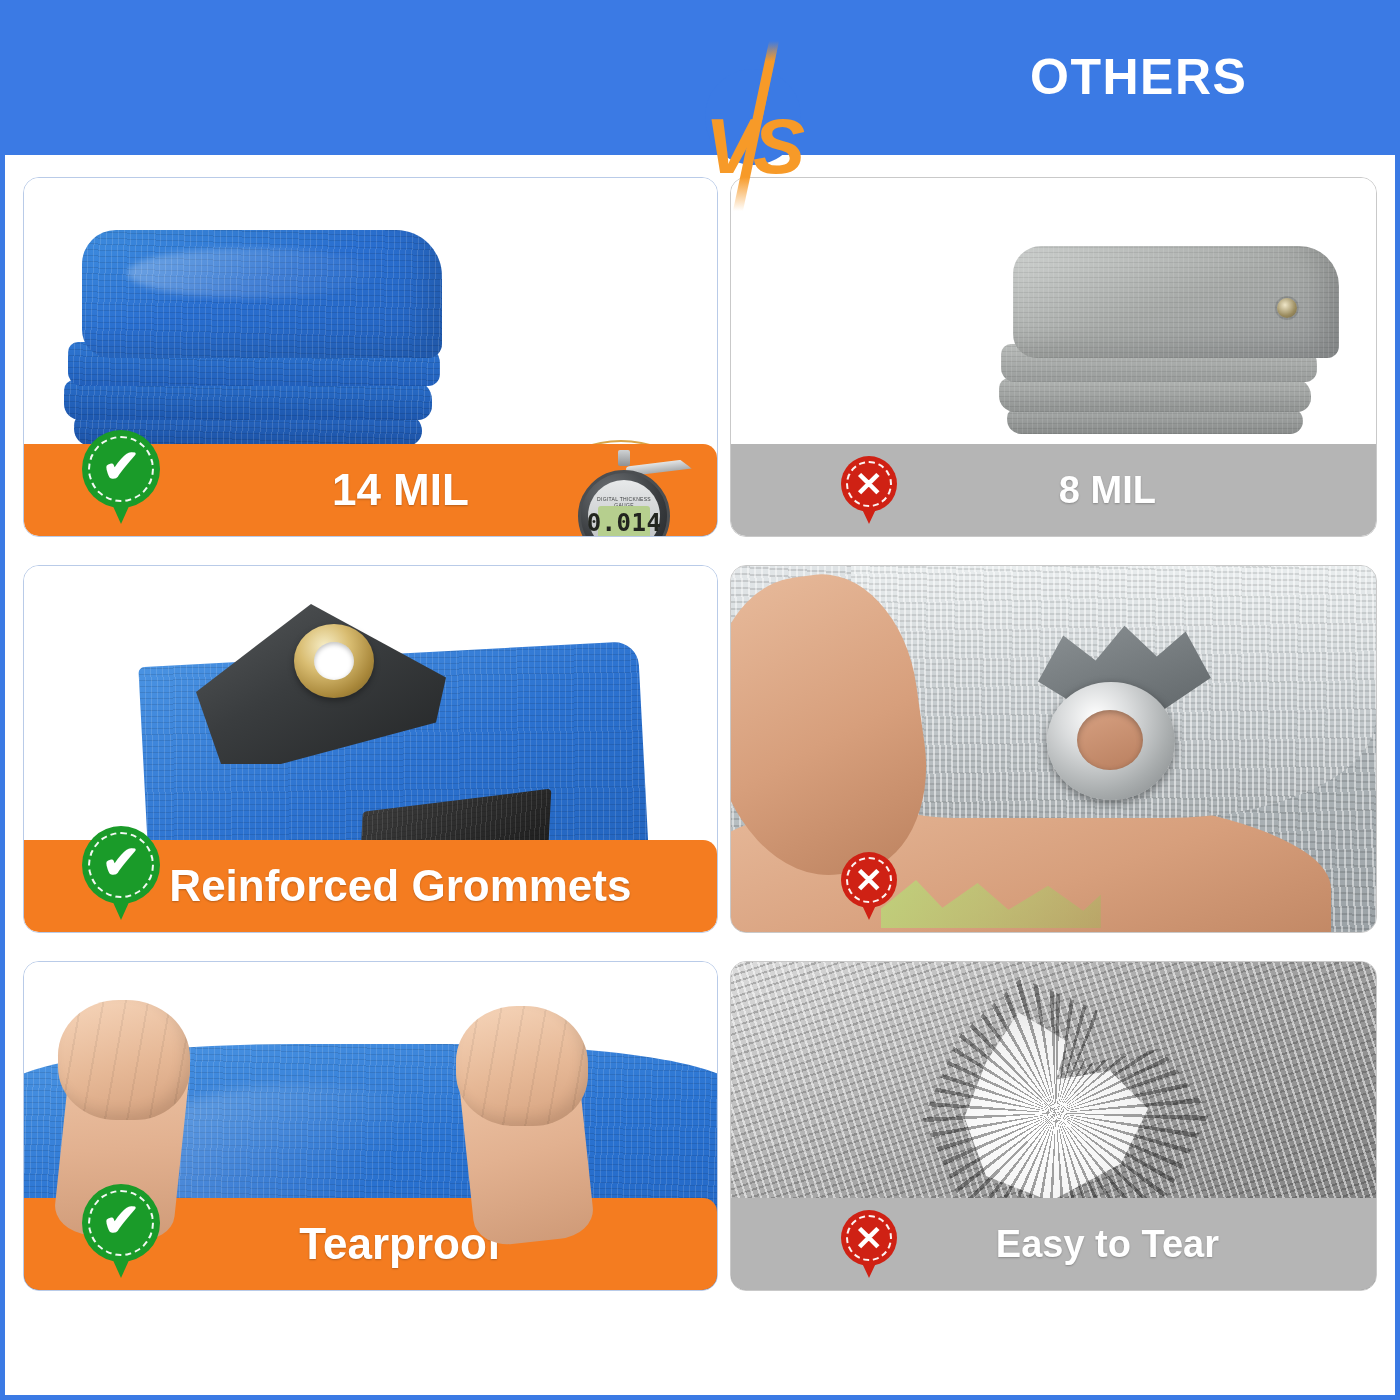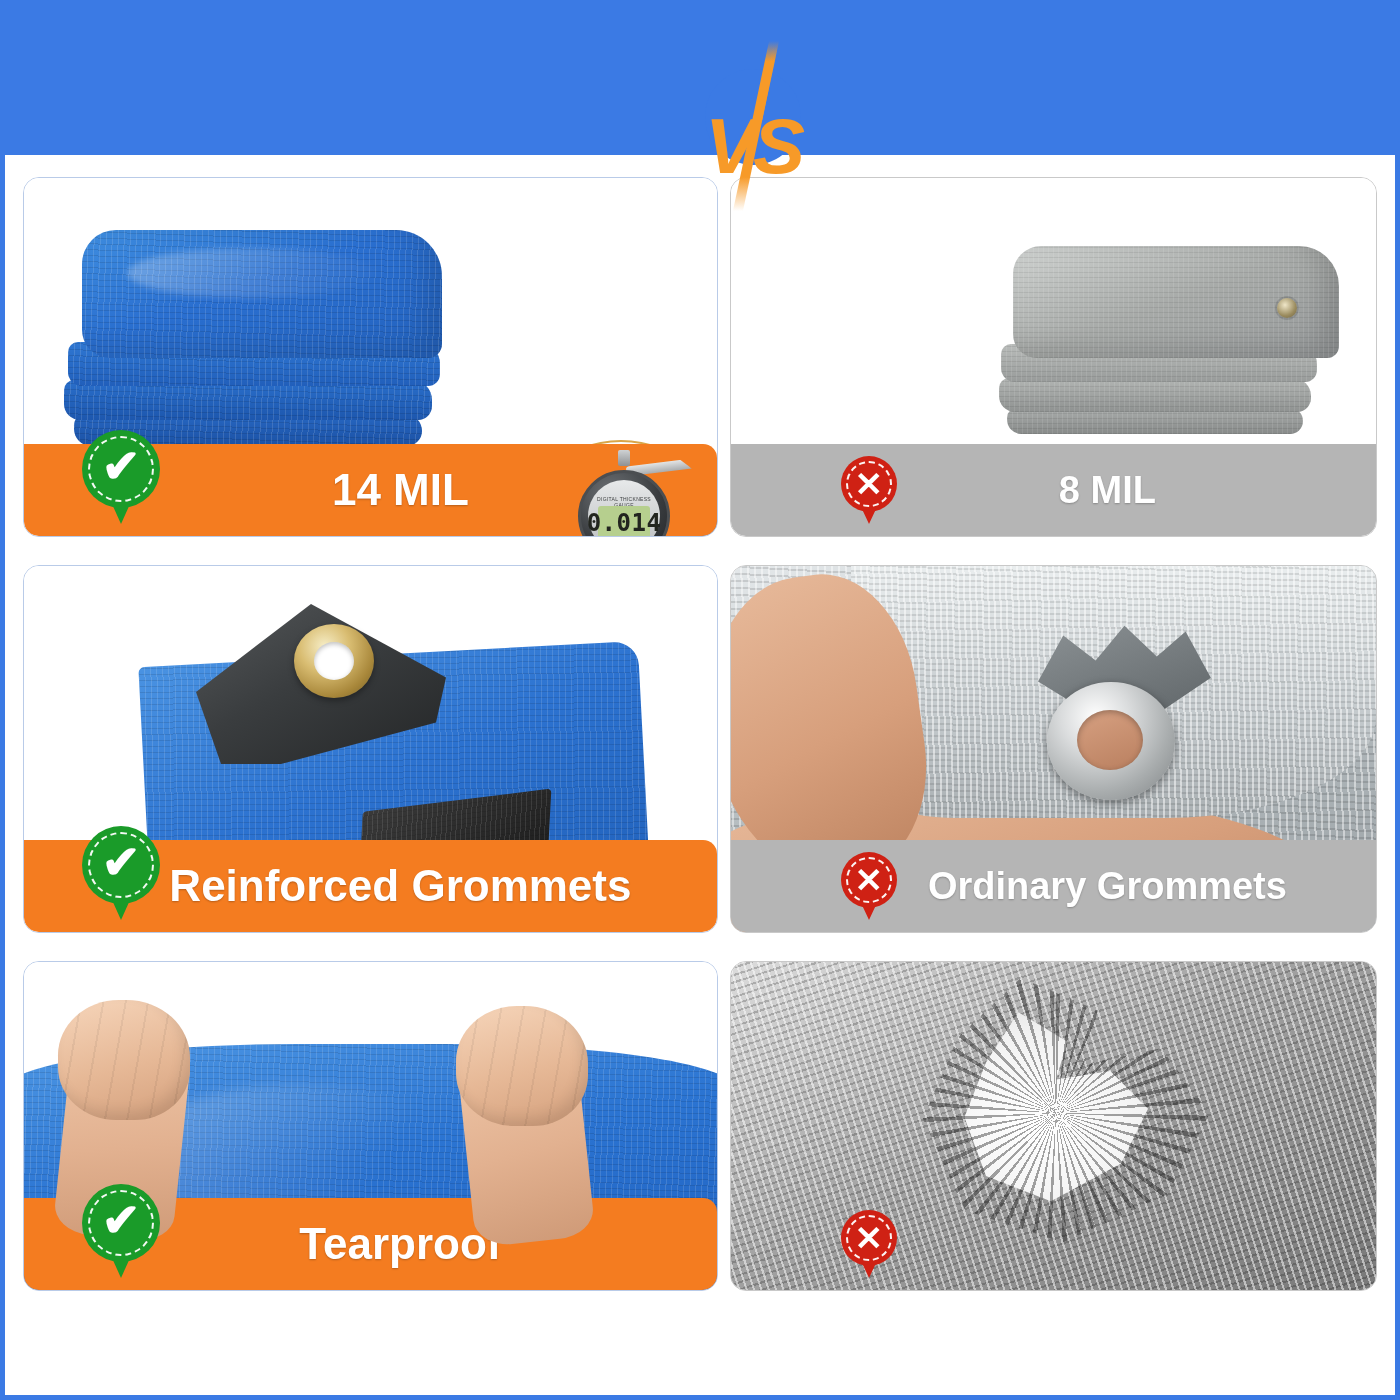--- a/index.html
+++ b/index.html
@@ -478,20 +478,21 @@
       repeating-linear-gradient(92deg, rgba(255,255,255,.13) 0 1px, rgba(0,0,0,0) 1px 6px),
       repeating-linear-gradient(2deg,  rgba(0,0,0,.10) 0 1px, rgba(0,0,0,0) 1px 6px);
     border-radius: inherit;
     pointer-events: none;
   }
 </style>
 </head>
 <body>
 
 <div class="header">
+  <div class="hdr-others">OTHERS</div>
 </div>
 
 <div class="vs-wrap">
   <div class="vs-circle"></div>
   <div class="vs-bolt"></div>
   <div class="vs-bolt2"></div>
   <div class="vs-text">VS</div>
 </div>
 
 <div class="rows">
@@ -614,23 +615,20 @@
         <div class="ph-rip"></div>
         <div class="ph-eyelet"></div>
         <div class="ph-hand ph-thumb"></div>
       </div>
 
       <div class="pin red">
         <div class="ball"></div>
         <div class="tail"></div>
         <div class="ring"></div>
         <div class="glyph">✕</div>
-      </div>
-      <div class="labelbar bad">
-        <div class="txt">Ordinary Grommets</div>
       </div>
     </div>
   </div>
 
   <div class="row row3">
 
     <div class="card ours">
       <div class="stretch">
         <div class="st-sheet">
           <div class="bluetex"></div>
@@ -663,16 +661,19 @@
         <div class="ph-hole"></div>
         <div class="ph-frayed"></div>
       </div>
 
       <div class="pin red">
         <div class="ball"></div>
         <div class="tail"></div>
         <div class="ring"></div>
         <div class="glyph">✕</div>
       </div>
+      <div class="labelbar bad">
+        <div class="txt">Easy to Tear</div>
+      </div>
     </div>
   </div>
 
 </div>
 
 </body></html>

